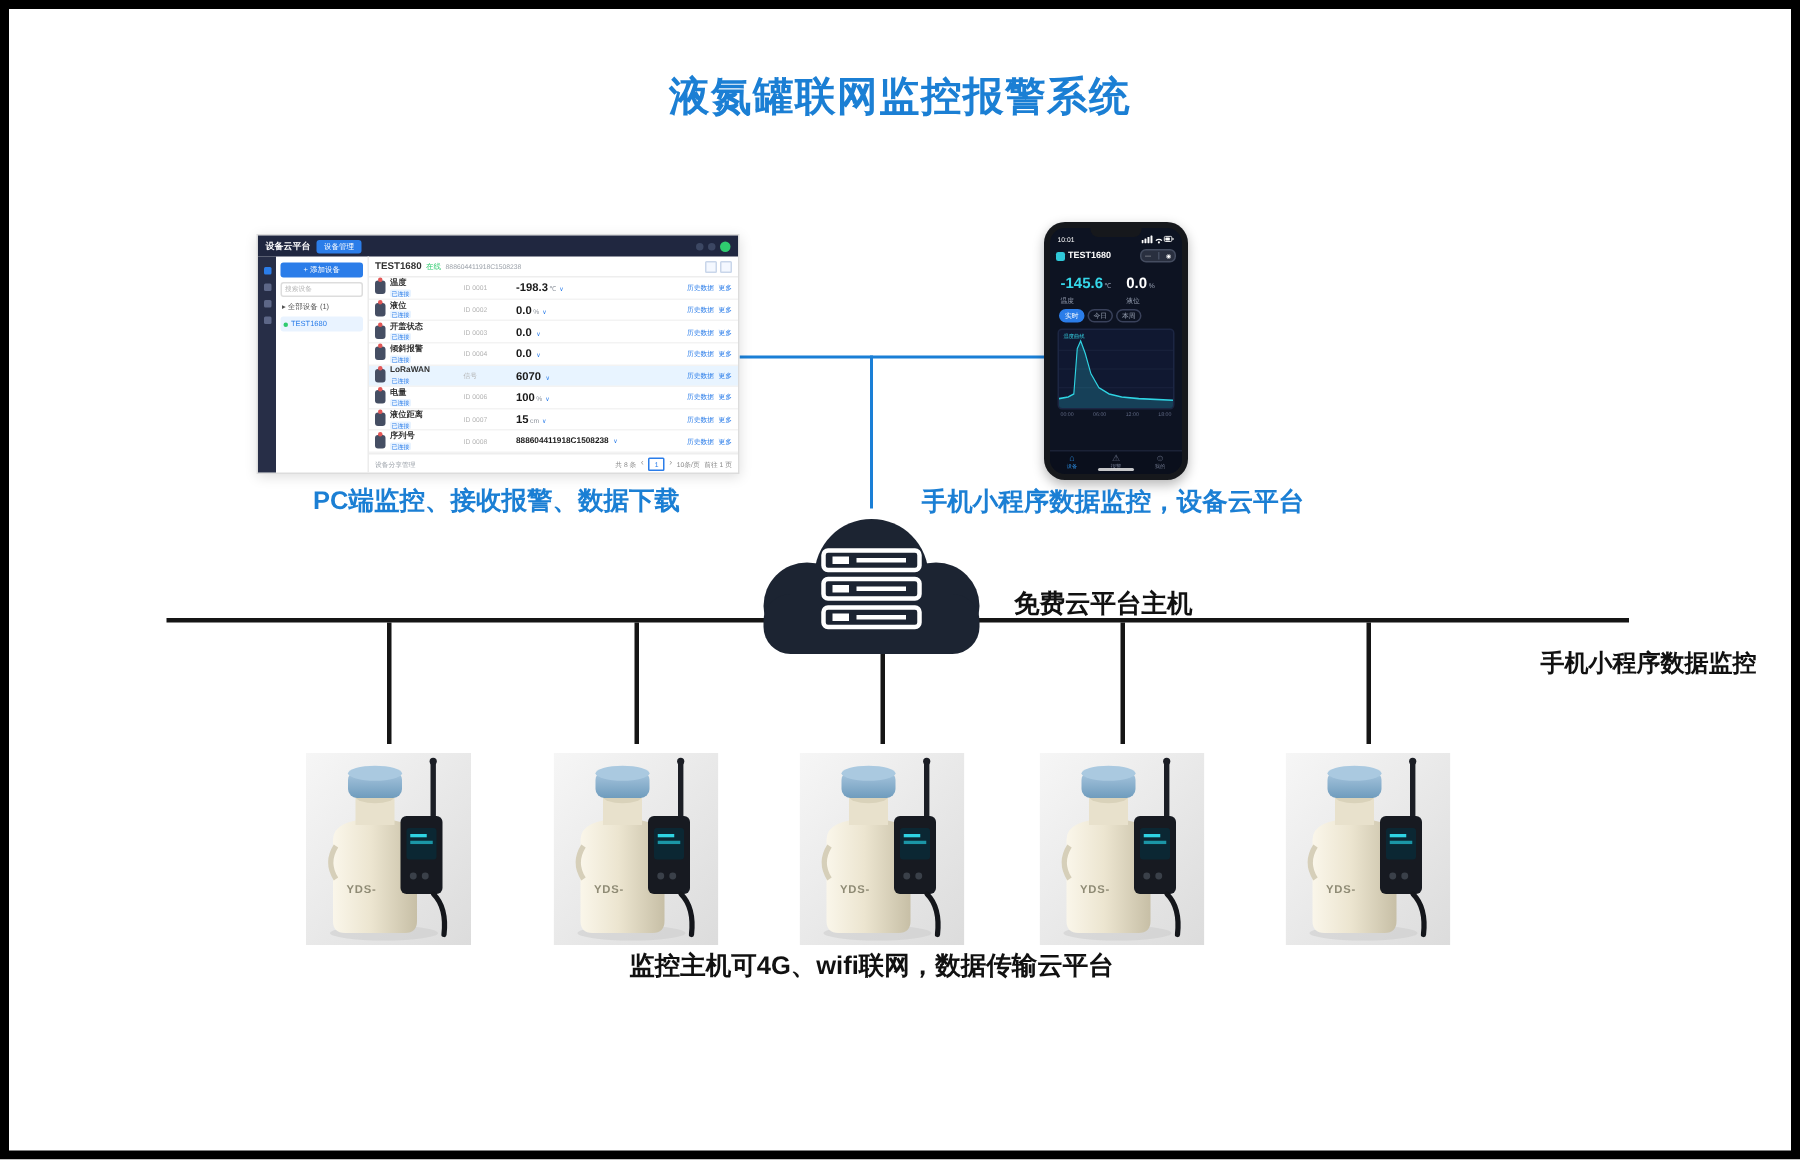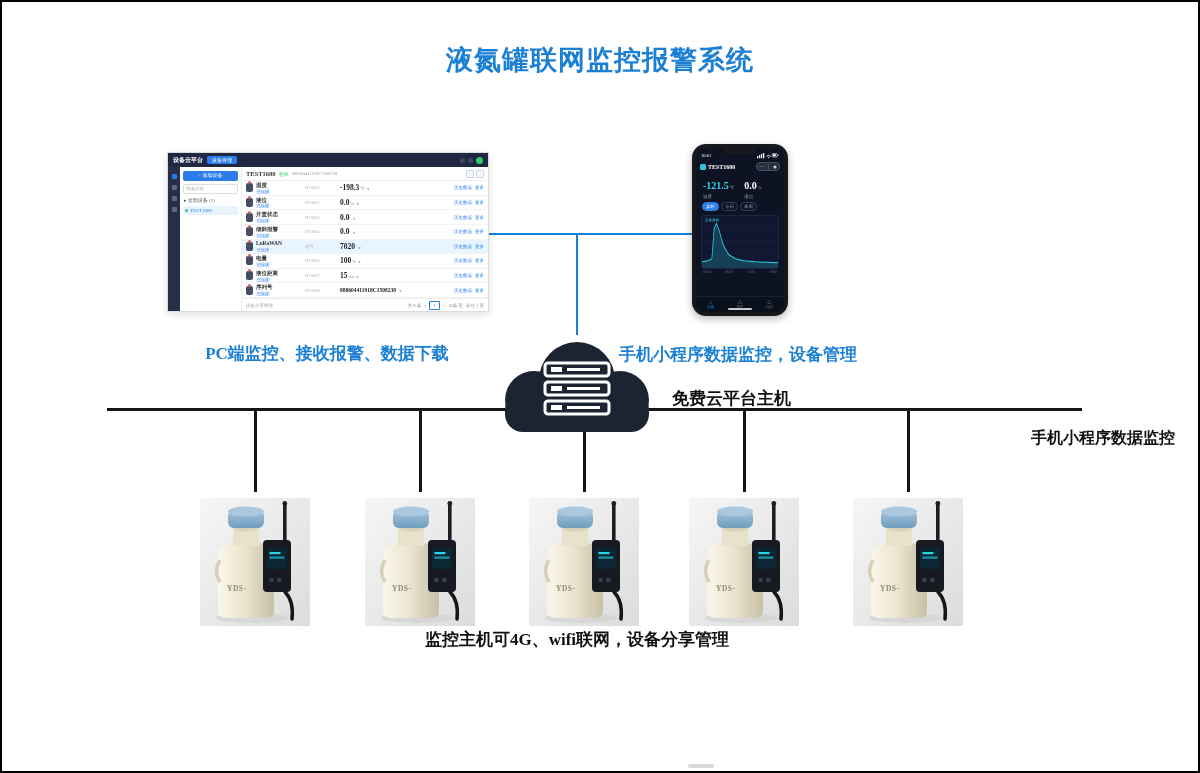--- a/index.html
+++ b/index.html
@@ -1,24 +1,24 @@
 <!DOCTYPE html>
 <html><head>
 <meta charset="utf-8">
 <style>
   html,body{margin:0;padding:0;background:#fff;}
-  .frame{position:relative;width:1200px;height:773px;background:#fff;border:2px solid #000000;
+  .frame{position:relative;width:1200px;height:773px;background:#fff;border:6px solid #000000;
          box-sizing:border-box;overflow:hidden;color:#111;
-         font-family:Liberation Serif, serif;}
+         font-family:Liberation Sans, sans-serif;}
   .abs{position:absolute;}
 
   
   .title{top:40px;left:0;width:100%;text-align:center;font-size:27px;font-weight:bold;
          color:#1b7fd4;letter-spacing:1px;}
-  .cap-blue{font-weight:bold;color:#1b7fd4;font-size:17px;text-align:center;margin-top:24px;}
+  .cap-blue{font-weight:bold;color:#1b7fd4;font-size:17px;text-align:center;}
   .cap-black{font-weight:bold;color:#111;}
 
   
   .pc{left:165px;top:150px;width:320px;height:158px;background:#fff;border:1px solid #dcdcdc;
       box-shadow:0 2px 8px rgba(0,0,0,.13);display:flex;flex-direction:column;font-size:6px;}
   .p-nav{height:14px;background:#202740;display:flex;align-items:center;gap:4px;padding:0 5px;flex:0 0 auto;}
   .p-brand{color:#fff;font-size:6px;font-weight:bold;}
   .p-menu{background:#2b7de9;color:#fff;font-size:5px;padding:1px 5px;border-radius:2px;}
   .p-navicons{margin-left:auto;display:flex;gap:3px;align-items:center;}
   .p-dot{width:5px;height:5px;border-radius:50%;background:#3c4763;}
@@ -272,21 +272,21 @@
             </span>
           </div>
             <div class="prow hl">
             <span class="r-icon"></span>
             <span class="r-name">
               <b>LoRaWAN</b>
               <i class="r-tag">已连接</i>
             </span>
             <span class="r-meta">信号</span>
             <span class="r-val">
-              <b>7020</b>
+              <b>6070</b>
               <em></em>
               <a class="r-caret">∨</a>
             </span>
             <span class="r-links">
               <a>历史数据</a>
               <a>更多</a>
             </span>
           </div>
             <div class="prow">
             <span class="r-icon"></span>
@@ -379,21 +379,21 @@
         <i class="s-appicon"></i>
         <span class="s-tname">TEST1680</span>
         <span class="s-capsule">
           <span>⋯</span>
           <i class="cdiv"></i>
           <span>◉</span>
         </span>
       </div>
       <div class="s-stats">
         <span class="s-stat">
-          <span class="v">-121.5</span><span class="u">℃</span>
+          <span class="v">-145.6</span><span class="u">℃</span>
           <span class="l">温度</span>
         </span>
         <span class="s-stat">
           <span class="v">0.0</span><span class="u">%</span>
           <span class="l">液位</span>
         </span>
       </div>
       <div class="s-seg">
           <span class="on">实时</span>
           <span>今日</span>
@@ -425,21 +425,21 @@
           <span class="tl">报警</span>
         </div>
           <div class="ptab">
           <span class="ti">☺</span>
           <span class="tl">我的</span>
         </div>
         </div>
       <div class="s-home"></div>
     </div>
   </div>
-  <div class="abs cap-blue ph-cap">手机小程序数据监控，设备管理</div>
+  <div class="abs cap-blue ph-cap">手机小程序数据监控，设备云平台</div>
 
   <div class="abs bus"></div>
   <div class="abs drop" style="left:252px"></div>
   <div class="abs drop" style="left:417px"></div>
   <div class="abs drop" style="left:581px"></div>
   <div class="abs drop" style="left:741px"></div>
   <div class="abs drop" style="left:905px"></div>
 
   <div class="abs cloudBox">
     <svg viewBox="0 0 176 114" width="176" height="114">
@@ -489,17 +489,17 @@
       </svg>
     <span class="yds">YDS-</span>
   </div>
   <div class="tank" style="left:851px">
     <svg viewBox="0 0 110 128">
         <use href="#tankSym"></use>
       </svg>
     <span class="yds">YDS-</span>
   </div>
 
-  <div class="abs cap-black tankCap">监控主机可4G、wifi联网，设备分享管理</div>
+  <div class="abs cap-black tankCap">监控主机可4G、wifi联网，数据传输云平台</div>
 
   <div class="abs smudge"></div>
 
 </div>
 
 </body></html>

